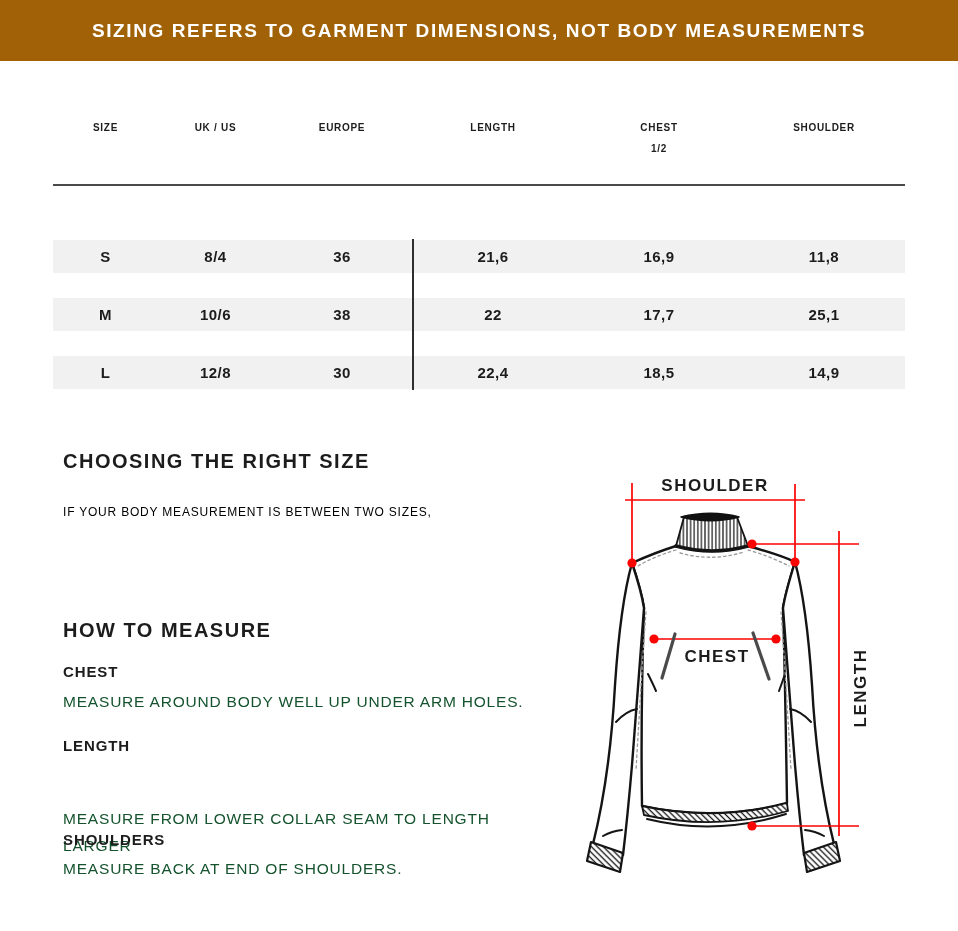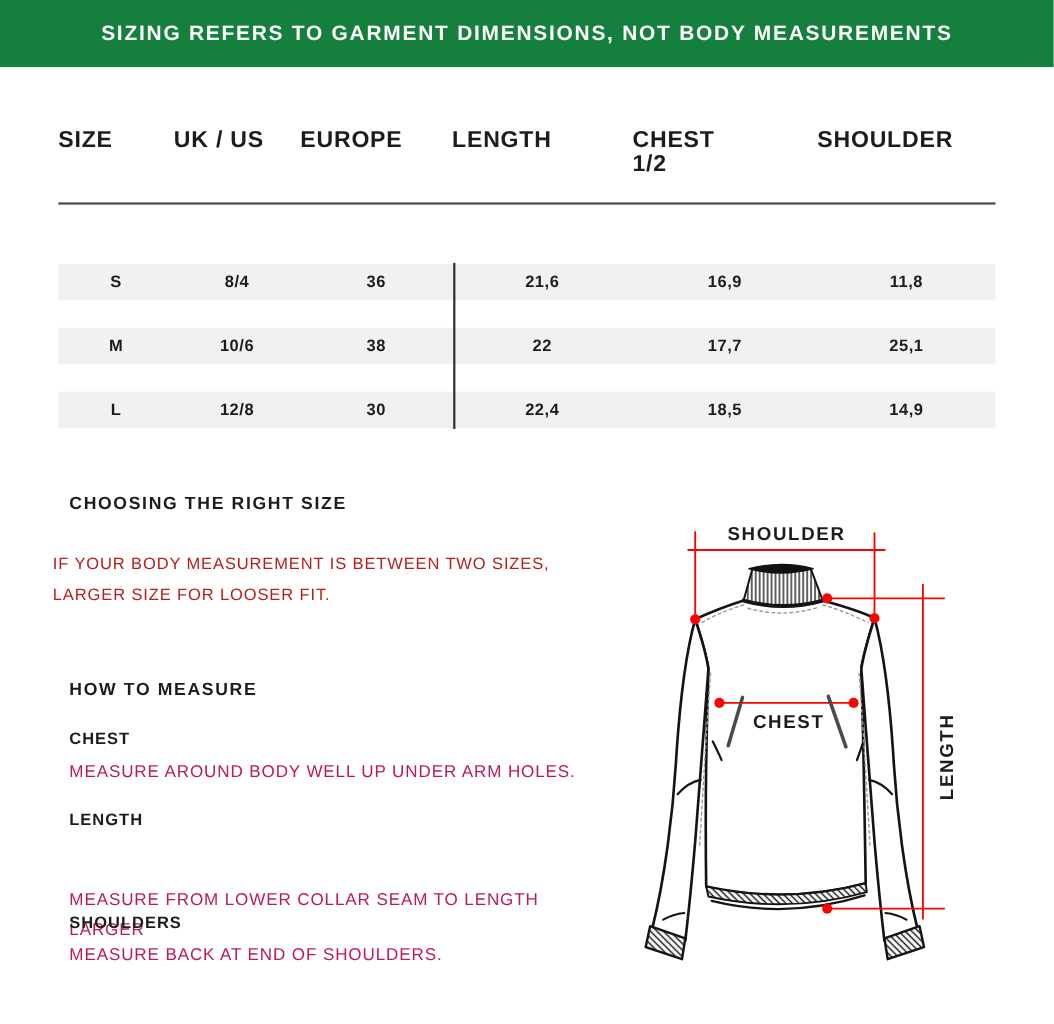--- a/index.html
+++ b/index.html
@@ -1,61 +1,61 @@
 <!DOCTYPE html>
 <html><head>
 <meta charset="utf-8">
 <style>
   * { margin:0; padding:0; box-sizing:border-box; }
   html,body { width:958px; height:931px; background:#ffffff; overflow:hidden; }
   body { position:relative; font-family:"Liberation Sans", sans-serif; color:#1c1c1c; }
 
   
-  .banner { position:absolute; left:0; top:0; width:958px; height:61px; background:#15803d;
+  .banner { position:absolute; left:0; top:0; width:958px; height:61px; background:#a16207;
             display:flex; align-items:center; justify-content:center; }
   .banner-text { color:#fff; font-size:19px; font-weight:700; letter-spacing:1.6px; white-space:nowrap; }
 
   
   .thead { position:absolute; left:53px; top:117px; width:852px; display:flex;
-           font-size:21px; font-weight:700; letter-spacing:0.7px; line-height:21px; text-align:left; }
+           font-size:10px; font-weight:700; letter-spacing:0.7px; line-height:21px; text-align:center; }
   .thead > div, .trow > div { flex:0 0 auto; }
   .thead > div:nth-child(1), .trow > div:nth-child(1) { width:105px; }
   .thead > div:nth-child(2), .trow > div:nth-child(2) { width:115px; }
   .thead > div:nth-child(3), .trow > div:nth-child(3) { width:138px; }
   .thead > div:nth-child(4), .trow > div:nth-child(4) { width:164px; }
   .thead > div:nth-child(5), .trow > div:nth-child(5) { width:168px; }
   .thead > div:nth-child(6), .trow > div:nth-child(6) { width:162px; }
 
   .header-rule { position:absolute; left:53px; top:184px; width:852px; height:2px; background:#4a4a4a; }
 
   .trow { position:absolute; left:53px; width:852px; height:33px; background:#f1f1f1;
           display:flex; align-items:center; text-align:center;
           font-size:15px; font-weight:700; letter-spacing:0.5px; }
   .trow.r0 { top:240px; } .trow.r1 { top:298px; } .trow.r2 { top:356px; }
 
   .col-divider { position:absolute; left:412px; top:239px; width:1.5px; height:151px; background:#2e2e2e; }
 
   
-  .section-heading { position:absolute; left:63px; font-size:16px; font-weight:700;
+  .section-heading { position:absolute; left:63px; font-size:20px; font-weight:700;
                      letter-spacing:1.5px; color:#1c1c1c; white-space:nowrap; }
   #choosing-heading { top:450px; }
   #how-heading { top:619px; }
 
-  .body-block { position:absolute; left:48px; font-size:15px; font-weight:400;
-                letter-spacing:0.8px; line-height:27.5px; color:#b91c1c; white-space:nowrap; }
+  .body-block { position:absolute; left:63px; font-size:12px; font-weight:400;
+                letter-spacing:0.8px; line-height:27.5px; color:#000000; white-space:nowrap; }
   #choosing-body { top:499px; }
 
   .measure-label { position:absolute; left:63px; font-size:15px; font-weight:700;
                    letter-spacing:0.9px; white-space:nowrap; }
   #chest-label { top:663px; }
   #length-label { top:737px; }
   #shoulders-label { top:831px; }
 
   .measure-text { position:absolute; left:63px; font-size:15.5px; font-weight:400;
-                  letter-spacing:0.8px; line-height:26.5px; color:#be185d; white-space:nowrap; }
+                  letter-spacing:0.8px; line-height:26.5px; color:#14532d; white-space:nowrap; }
   #chest-text { top:689px; }
   #length-text { top:758px;margin-top:48px; }
   #shoulders-text { top:856px; }
 
   
   .diagram { position:absolute; left:570px; top:460px; width:388px; height:471px; }
   .diagram svg text { font-family:"Liberation Sans", sans-serif; font-size:17px; font-weight:700;
                       letter-spacing:1.5px; fill:#1c1c1c; }
 </style>
 </head>
@@ -102,21 +102,20 @@
   <div>22,4</div>
   <div>18,5</div>
   <div>14,9</div>
 </div>
 
 <div class="col-divider"></div>
 
 <div class="section-heading" id="choosing-heading">CHOOSING THE RIGHT SIZE</div>
 <div class="body-block" id="choosing-body">
   <div>IF YOUR BODY MEASUREMENT IS BETWEEN TWO SIZES,</div>
-  <div>LARGER SIZE FOR LOOSER FIT.</div>
 </div>
 
 <div class="section-heading" id="how-heading">HOW TO MEASURE</div>
 
 <div class="measure-label" id="chest-label">CHEST</div>
 <div class="measure-text" id="chest-text">
   <div>MEASURE AROUND BODY WELL UP UNDER ARM HOLES.</div>
 </div>
 
 <div class="measure-label" id="length-label">LENGTH</div>

